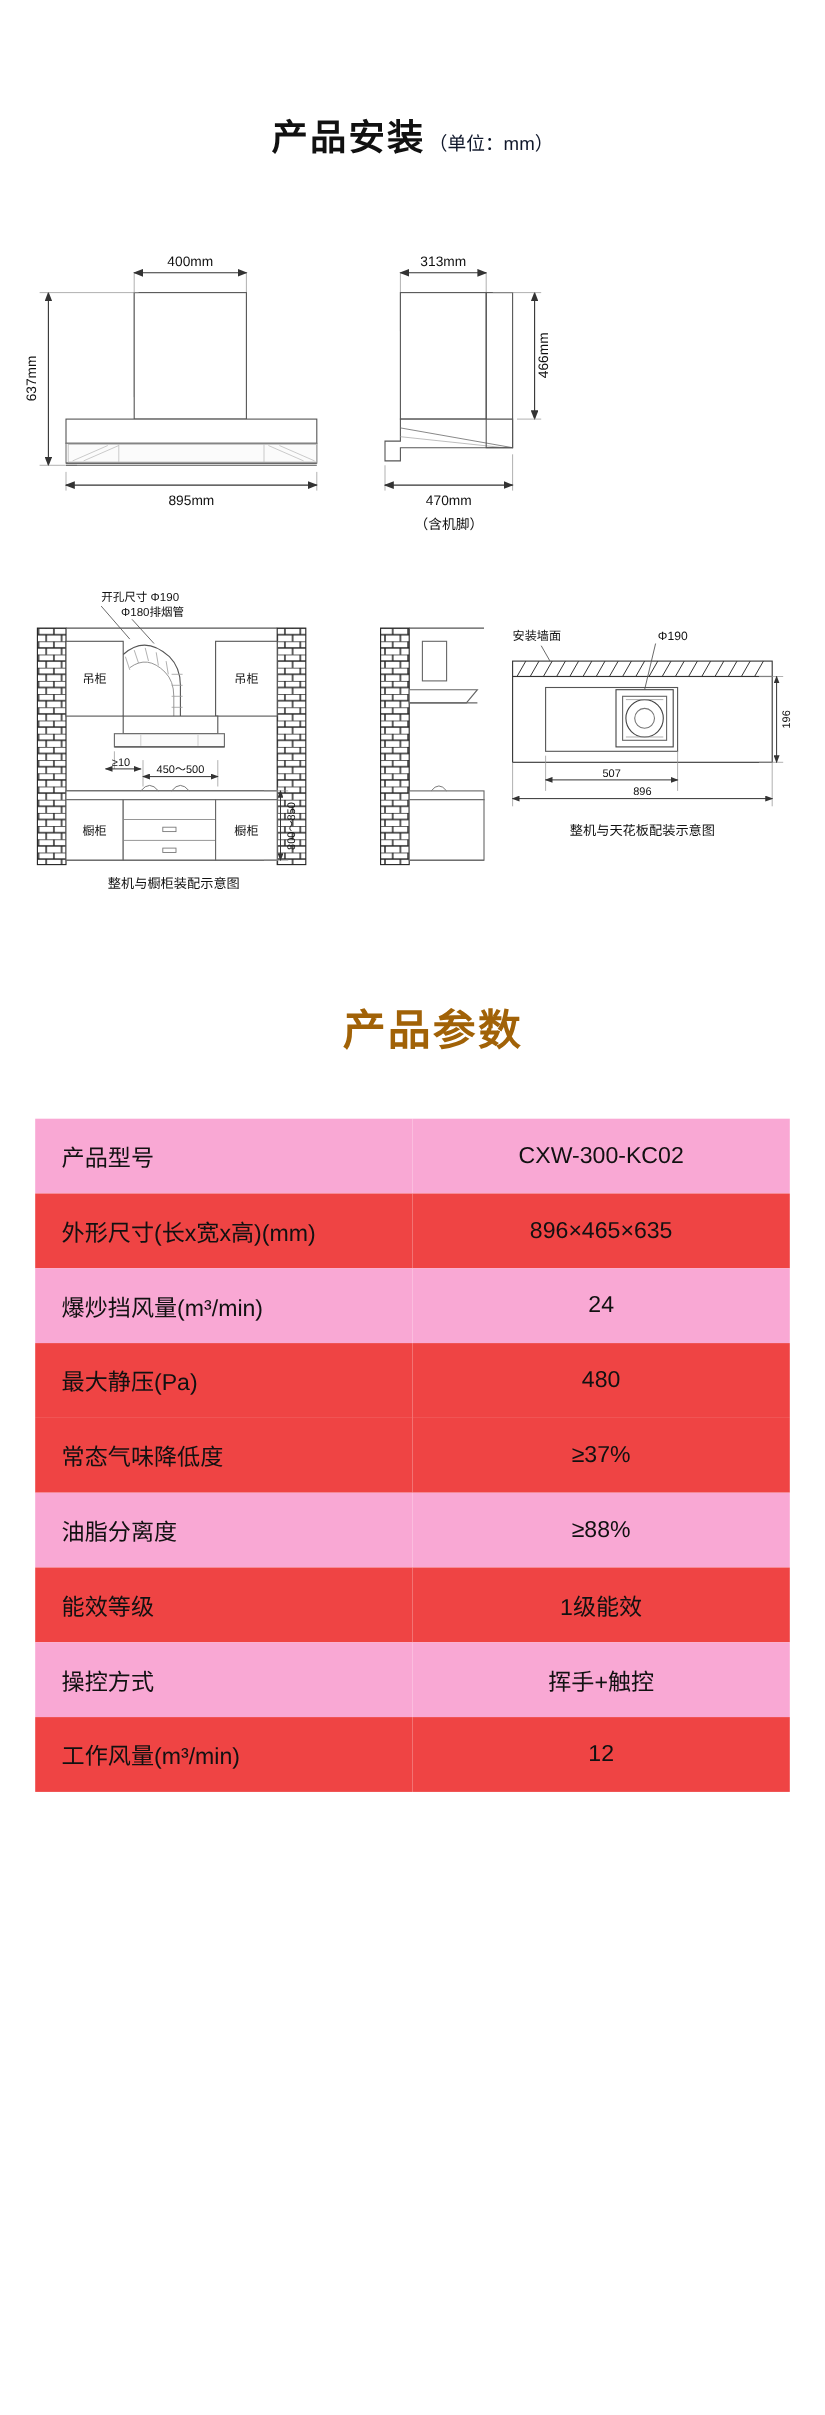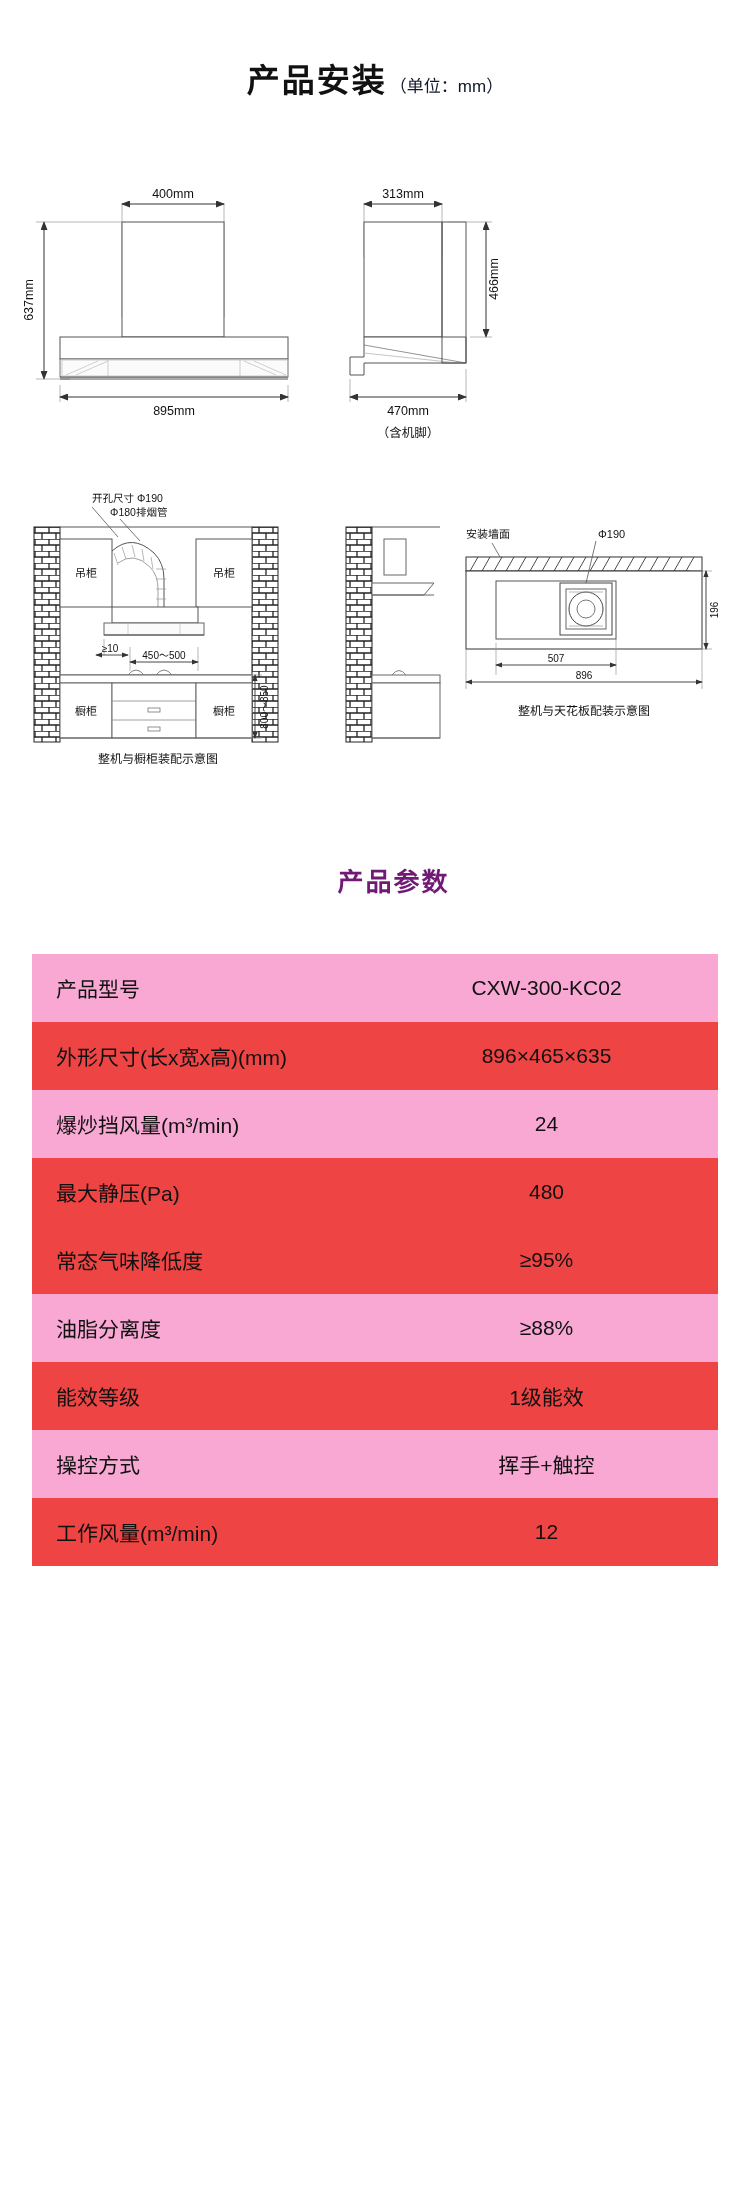--- a/index.html
+++ b/index.html
@@ -18,21 +18,21 @@
     box-sizing:border-box;
   }
 
   
   .section-head{
     text-align:center;
     padding-top:0;
   }
   .head-install{
     margin:0;
-    padding-top:64px;
+    padding-top:108px;
     line-height:1;
     display:flex;
     justify-content:center;
     align-items:baseline;
   }
   .head-main{
     font-size:33px;
     font-weight:700;
     letter-spacing:2px;
     color:#111;
@@ -40,25 +40,25 @@
   .head-unit{
     font-size:17px;
     font-weight:400;
     color:#0f172a;
     margin-left:3px;
     letter-spacing:0px;
   }
   .head-params{
     margin:0;
     padding-top:92px;
-    font-size:26px;
+    font-size:39px;
     font-weight:700;
     letter-spacing:2px;
     text-align:center;
-    color:#701a75;
+    color:#a16207;
     padding-left:37px;
   }
 
   
   .draw-row{
     position:relative;
     width:750px;
   }
   .draw-row svg{display:block;}
 
@@ -350,21 +350,21 @@
         <tr class="shade">
           <td class="k">爆炒挡风量(m³/min)</td>
           <td class="v">24</td>
         </tr>
         <tr class="plain">
           <td class="k">最大静压(Pa)</td>
           <td class="v">480</td>
         </tr>
         <tr class="plain">
           <td class="k">常态气味降低度</td>
-          <td class="v">≥95%</td>
+          <td class="v">≥37%</td>
         </tr>
         <tr class="shade">
           <td class="k">油脂分离度</td>
           <td class="v">≥88%</td>
         </tr>
         <tr class="plain">
           <td class="k">能效等级</td>
           <td class="v">1级能效</td>
         </tr>
         <tr class="shade">

